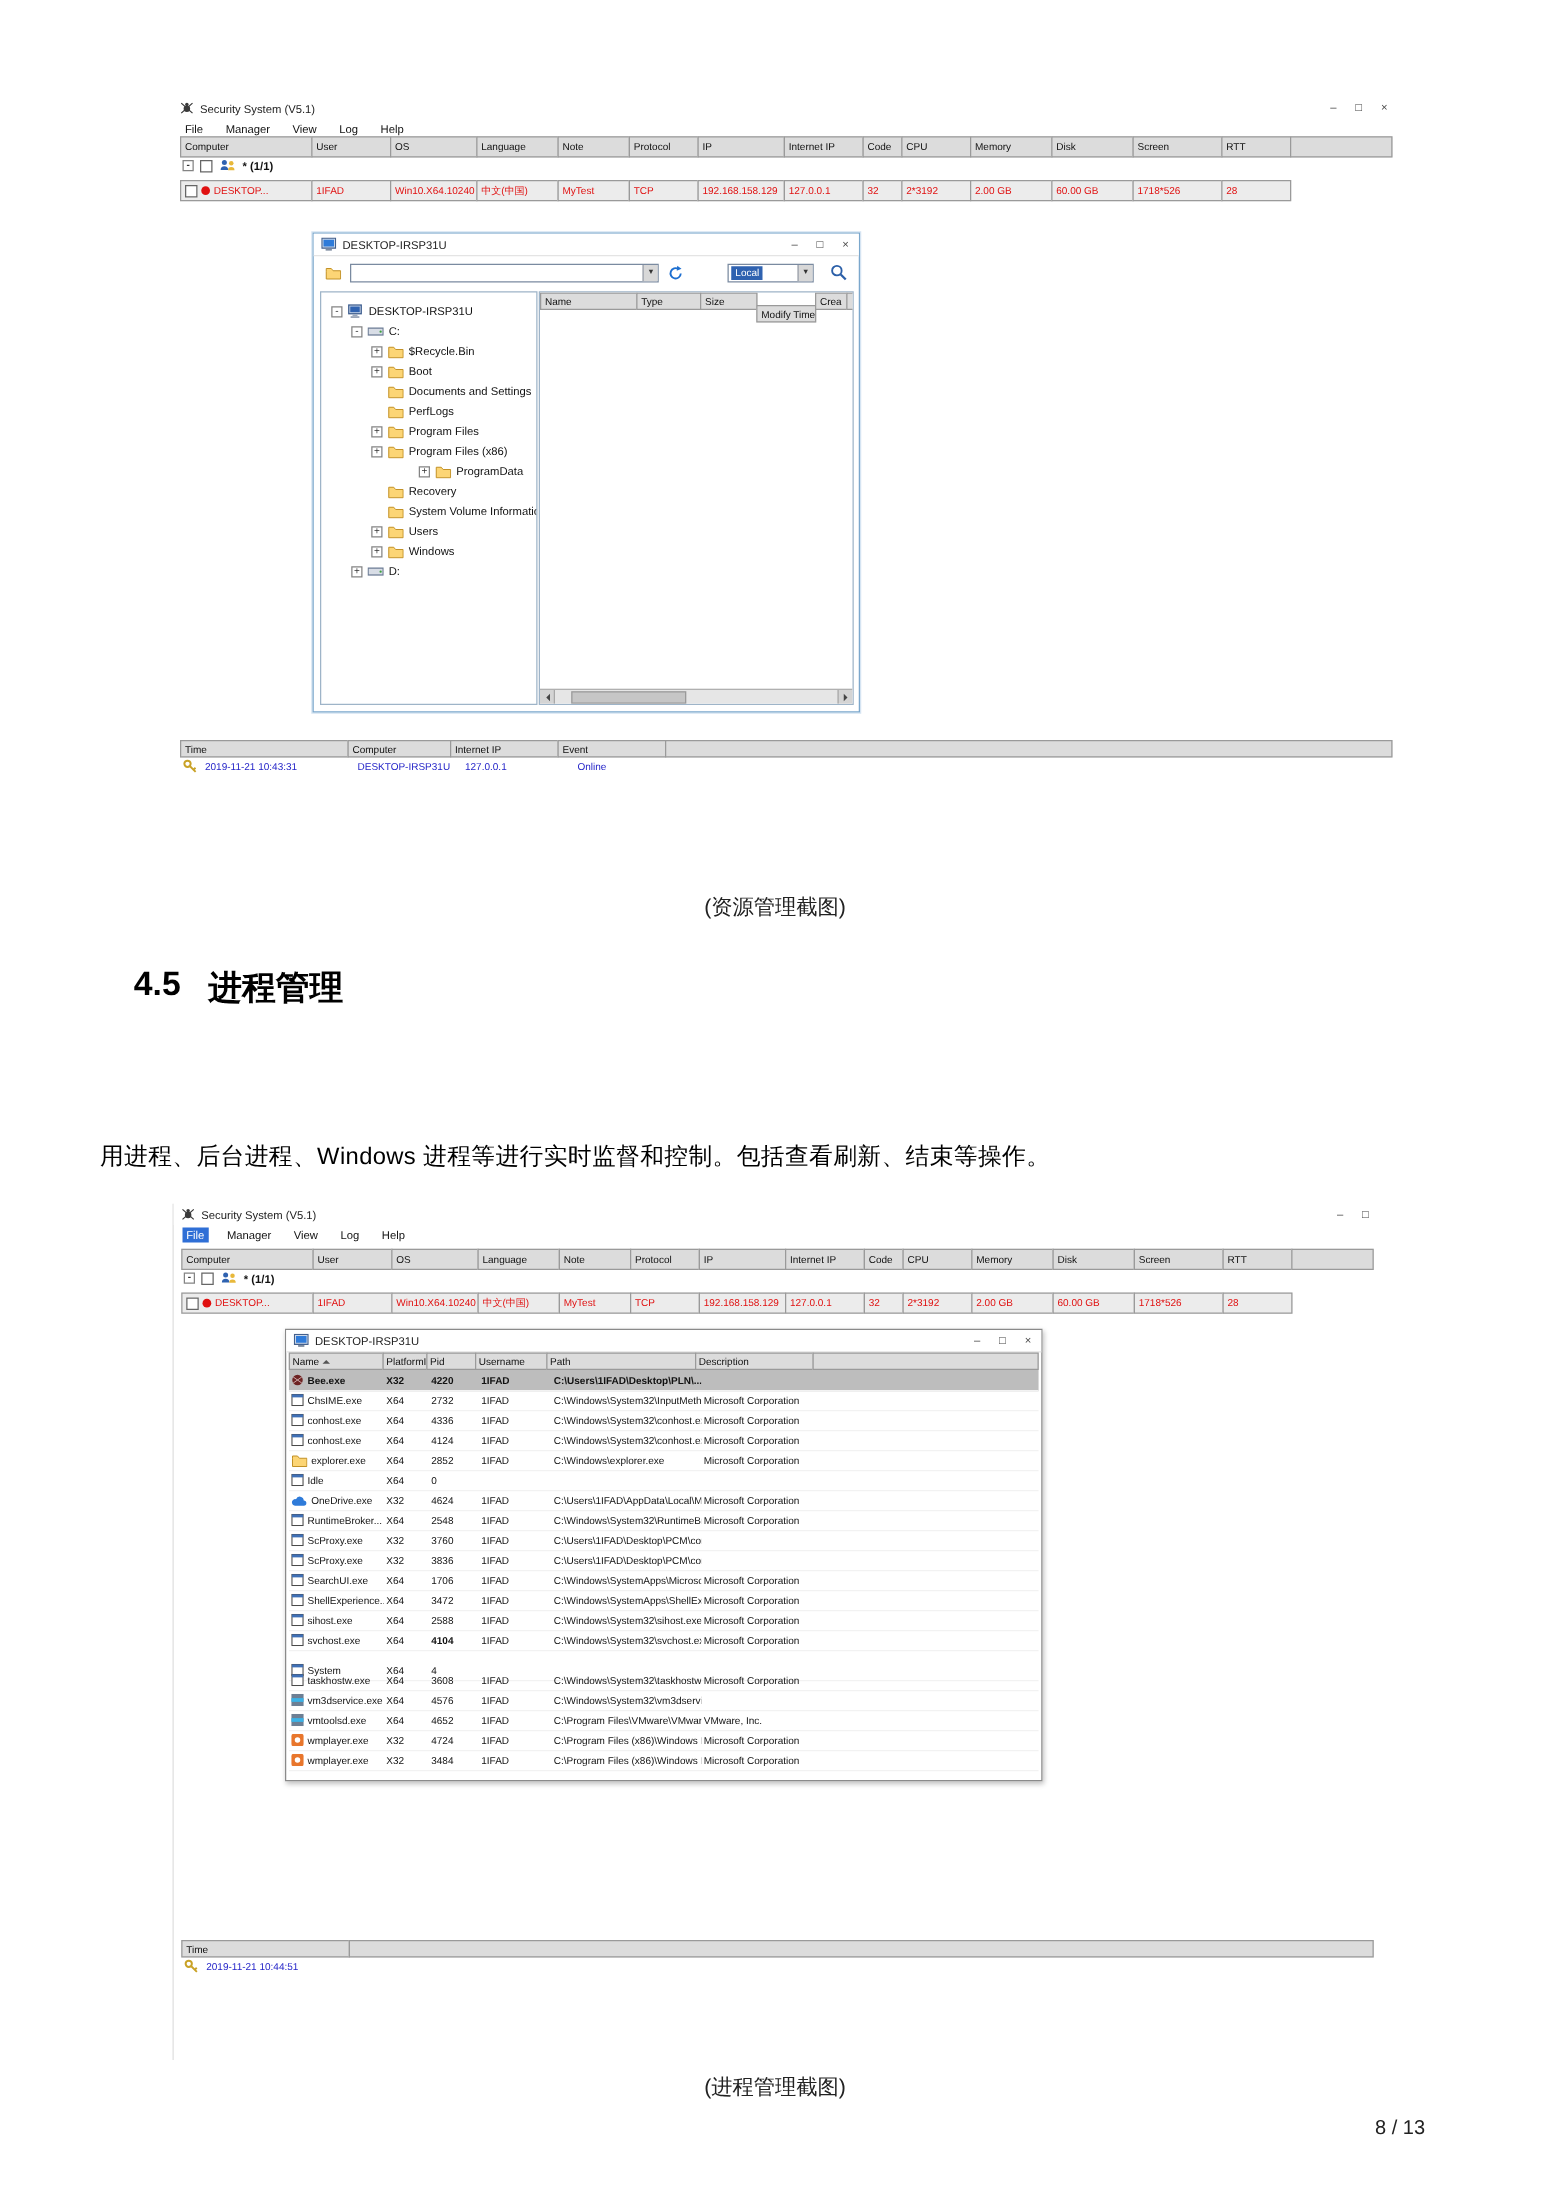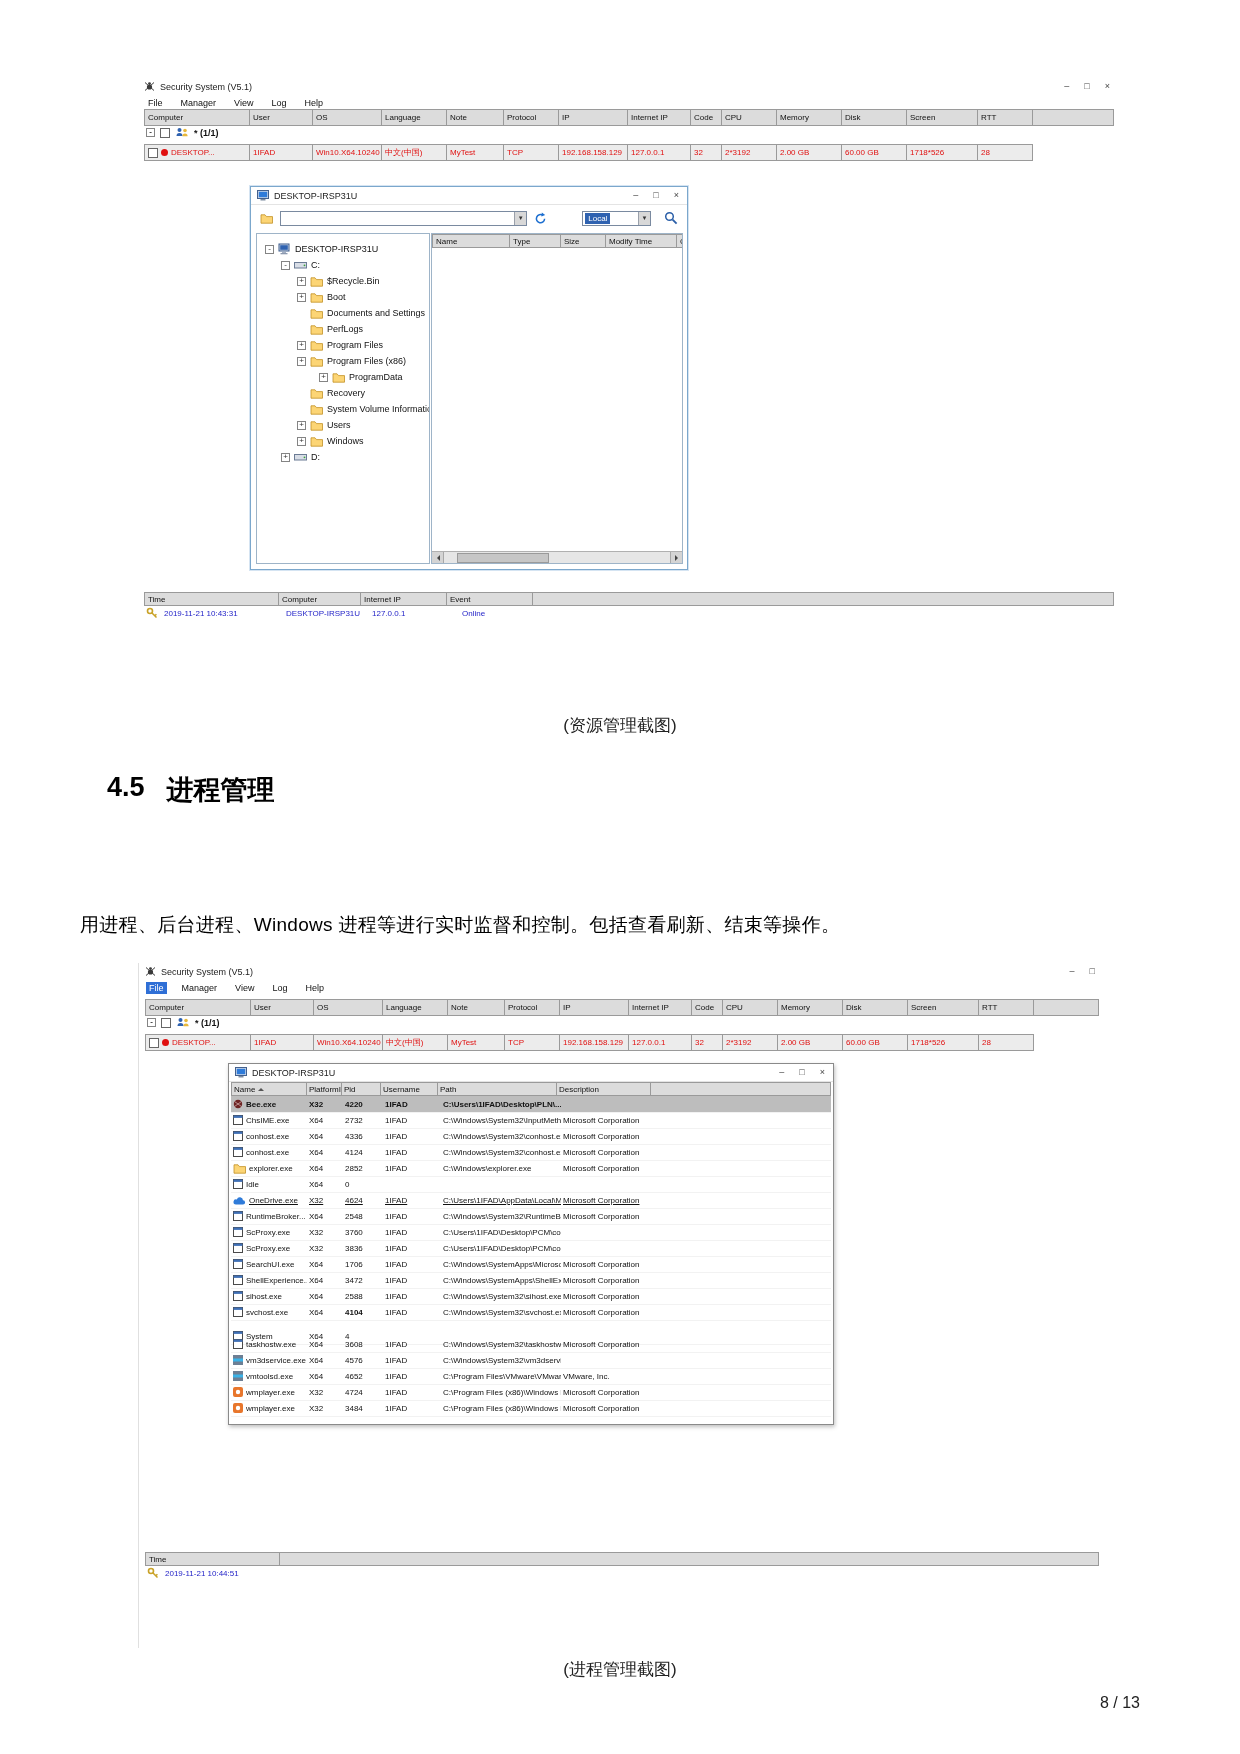--- a/index.html
+++ b/index.html
@@ -301,21 +301,21 @@
         </div>
         <div class="treerow" style="top: 120px; left: 40px;">
           <span class="exp plus"></span>
           <span class="ic">
             <svg width="13" height="11" viewBox="0 0 13 11">
               <path d="M1 4 L1 1.8 L5 1.8 L6.5 3.6 L12.5 3.6 L12.5 10.2 L1 10.2 Z" fill="#fcd575" stroke="#c29126" stroke-width="0.8"></path>
             </svg>
           </span>
           <span>Program Files (x86)</span>
         </div>
-        <div class="treerow" style="top: 136px; left: 24px; padding-left: 38px;">
+        <div class="treerow" style="top: 136px; left: 40px; padding-left: 38px;">
           <span class="exp plus"></span>
           <span class="ic">
             <svg width="13" height="11" viewBox="0 0 13 11">
               <path d="M1 4 L1 1.8 L5 1.8 L6.5 3.6 L12.5 3.6 L12.5 10.2 L1 10.2 Z" fill="#fcd575" stroke="#c29126" stroke-width="0.8"></path>
             </svg>
           </span>
           <span>ProgramData</span>
         </div>
         <div class="treerow" style="top: 152px; left: 40px;">
           <span style="width: 9px;"></span>
@@ -362,21 +362,21 @@
             </svg>
           </span>
           <span>D:</span>
         </div>
       </div>
     <div class="listpane">
       <div class="listhead" id="exlisthead">
           <div class="cell hc" style="width: 78px;">Name</div>
           <div class="cell hc" style="width: 52px;">Type</div>
           <div class="cell hc" style="width: 46px;">Size</div>
-          <div class="cell hc" style="width: 72px;">Modify Time</div>
+          <div class="cell hc" style="width: 48px; margin-top: 10px;">Modify Time</div>
           <div class="cell hc" style="width: 26px;">Crea</div>
           <div class="cell hc fill"></div>
         </div>
       <div class="hscroll">
         <span class="sbtn left">
             <span class="tri-l"></span>
           </span>
         <span class="thumb"></span>
         <span class="sbtn right">
             <span class="tri-r"></span>
@@ -595,21 +595,21 @@
               </svg>
             </span>
             <span>Idle</span>
           </div>
           <div class="pcell" style="width: 36px;">X64</div>
           <div class="pcell" style="width: 40px;">0</div>
           <div class="pcell" style="width: 58px;"></div>
           <div class="pcell" style="width: 120px;"></div>
           <div class="pcell" style="width: 95px;"></div>
         </div>
-        <div class="prow" style="top: 96px; text-decoration: underline;">
+        <div class="prow" style="top: 96px;">
           <div class="pcell pc0" style="width: 76px;">
             <span class="ic">
               <svg width="13" height="9" viewBox="0 0 13 9">
                 <path d="M3 8.5 a2.6 2.6 0 1 1 .8-5.1 A3.2 3.2 0 0 1 10 4.3 A2.1 2.1 0 0 1 10 8.5 Z" fill="#2f7bd9"></path>
               </svg>
             </span>
             <span>OneDrive.exe</span>
           </div>
           <div class="pcell" style="width: 36px;">X32</div>
           <div class="pcell" style="width: 40px;">4624</div>

